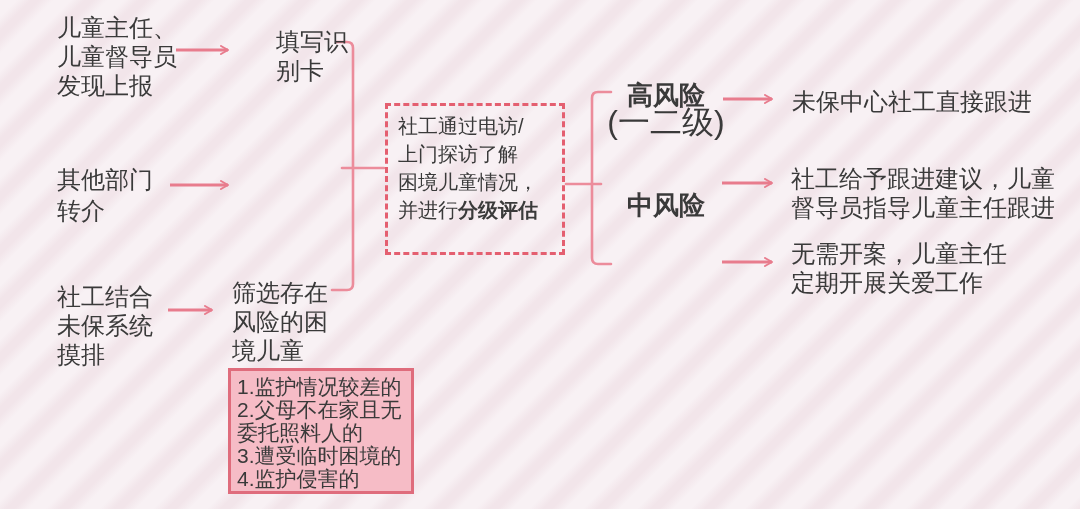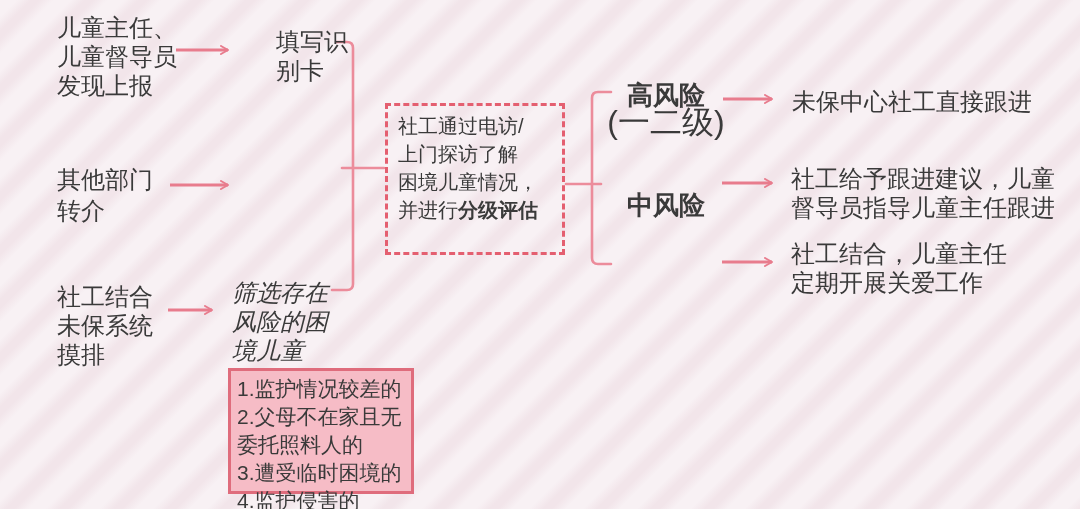--- a/index.html
+++ b/index.html
@@ -66,21 +66,21 @@
   #assessment-box b{font-weight:bold;}
   #criteria-box{
     position:absolute;
     left:228px;top:368px;
     width:186px;height:126px;
     box-sizing:border-box;
     background:var(--boxFill);
     border:3px solid var(--boxBorder);
     padding:4px 6px;
     font-size:21px;
-    line-height:28px;
+    line-height:23px;
     white-space:pre-line;
   }
   svg.overlay{position:absolute;left:0;top:0;}
   .stroke-line{stroke:var(--line);stroke-width:3;fill:none;}
   .stroke-bracket{stroke:var(--bracket);stroke-width:2.6;fill:none;stroke-linecap:round;stroke-linejoin:round;}
   #arrowhead-path{stroke:var(--line);stroke-width:2;fill:none;stroke-linecap:round;stroke-linejoin:round;}
 </style>
 </head>
 <body>
 
@@ -112,21 +112,21 @@
 转介</div>
   <div class="txt" style="left:57px;top:13px;">儿童主任、
 儿童督导员
 发现上报</div>
   <div class="txt" style="left:57px;top:282px;">社工结合
 未保系统
 摸排</div>
 
   <div class="txt" style="left:250px;top:27px;margin-left:26px;">填写识
 别卡</div>
-  <div class="txt" style="left:232px;top:278px;font-style:italic;">筛选存在
+  <div class="txt" style="left:232px;top:278px;">筛选存在
 风险的困
 境儿童</div>
 
   <div id="criteria-box">1.监护情况较差的
 2.父母不在家且无
 委托照料人的
 3.遭受临时困境的
 4.监护侵害的</div>
 
   <div id="assessment-box"><span>社工通过电访/
@@ -140,16 +140,16 @@
   </div>
   <div class="lvl" style="left:604px;top:147px;margin-top:44px;">
     <span class="lvl-name">中风险</span>
   </div>
   <div class="lvl" style="left:604px;top:236px;">
   </div>
 
   <div class="txt" style="left:792px;top:87px;">未保中心社工直接跟进</div>
   <div class="txt" style="left:791px;top:164px;">社工给予跟进建议，儿童
 督导员指导儿童主任跟进</div>
-  <div class="txt" style="left:791px;top:239px;">社工结合，儿童主任
+  <div class="txt" style="left:791px;top:239px;">无需开案，儿童主任
 定期开展关爱工作</div>
 
 </div>
 
 </body></html>

